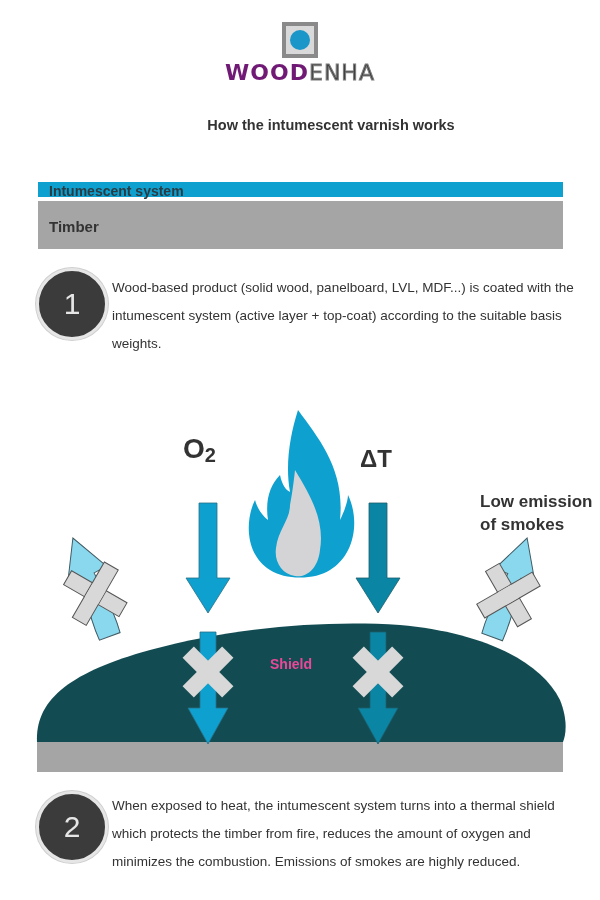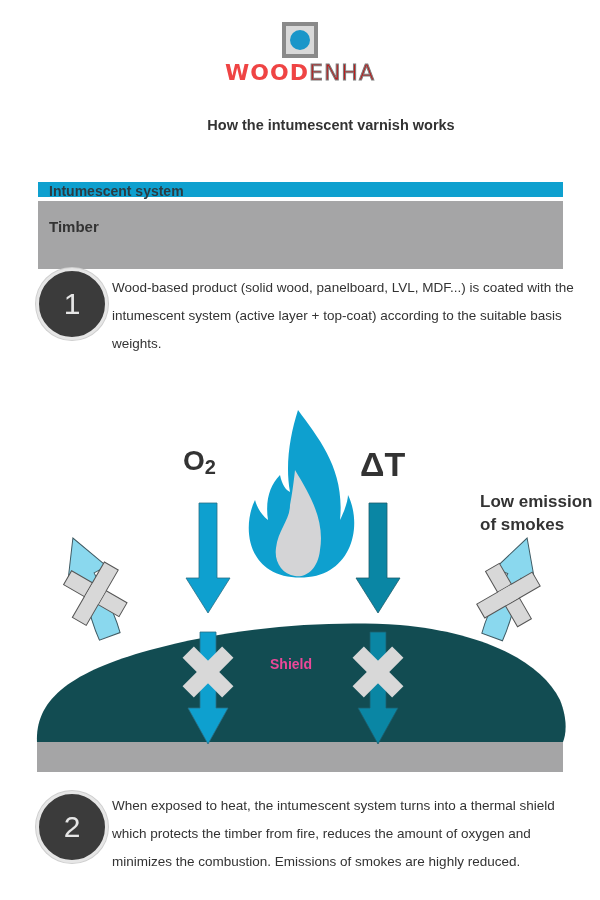--- a/index.html
+++ b/index.html
@@ -2,33 +2,33 @@
 <html><head>
 <meta charset="utf-8">
 <style>
   html, body { margin: 0; padding: 0; background: #ffffff; }
   body { width: 600px; height: 900px; position: relative; overflow: hidden; font-family: "Liberation Sans", "DejaVu Sans", sans-serif; color: #333333; }
   .abs { position: absolute; }
   .logo-box { left: 282px; top: 22px; width: 36px; height: 36px; background: #8a8a8a; }
   .logo-inner { left: 4px; top: 4px; width: 28px; height: 28px; background: #d9d9d9; position: absolute; }
   .logo-dot { left: 4px; top: 4px; width: 20px; height: 20px; border-radius: 50%; background: #1a96c9; position: absolute; }
   .logo-text { left: 200px; top: 60px; width: 200px; text-align: center; font-size: 22px; font-weight: bold; letter-spacing: 1px; font-family: "DejaVu Sans", sans-serif; }
-  .logo-wood { color: #ef4444; }
-  .logo-enha { color: #b91c1c; -webkit-text-stroke: 1px #7d7d7d; font-weight: normal; }
+  .logo-wood { color: #701a75; }
+  .logo-enha { color: #404040; -webkit-text-stroke: 1px #7d7d7d; font-weight: normal; }
   .title { left: 0; top: 117px; width: 600px; text-align: center; font-size: 14.5px; font-weight: bold; color: #333; padding-left: 31px; }
   .bar-blue { left: 38px; top: 182px; width: 525px; height: 15px; background: #0ea0cf; }
   .bar-blue span { position: absolute; left: 11px; top: 1px; font-size: 14px; font-weight: bold; color: #2c3b42; }
-  .bar-grey { left: 38px; top: 201px; width: 525px; height: 68px; background: #a5a5a6; }
+  .bar-grey { left: 38px; top: 201px; width: 525px; height: 48px; background: #a5a5a6; }
   .bar-grey span { position: absolute; left: 11px; top: 17px; font-size: 15px; font-weight: bold; color: #333; }
   .step-circle { width: 66px; height: 66px; border-radius: 50%; background: #3b3b3b; border: 3px solid #e6e6e6; box-shadow: 0 0 0 1px #cfcfcf; color: #e6e6e6; font-size: 30px; text-align: center; line-height: 66px; }
   .step-text { font-size: 13.5px; line-height: 28px; color: #333; width: 470px; }
   .label { font-weight: bold; color: #333; }
-  .o2 { left: 183px; top: 445px; font-size: 28px; }
+  .o2 { left: 183px; top: 433px; font-size: 28px; }
   .o2 sub { font-size: 20px; vertical-align: -4px; }
-  .dt { left: 360px; top: 445px; font-size: 34px; }
+  .dt { left: 360px; top: 445px; font-size: 24px; }
   .smoke-label { left: 480px; top: 490px; font-size: 17px; line-height: 23px; }
   .shield-label { left: 270px; top: 656px; font-size: 14px; font-weight: bold; color: #ec4899; }
   svg { position: absolute; left: 0; top: 0; }
 </style>
 </head>
 <body>
 
 <div class="abs logo-box">
   <div class="logo-inner">
     <div class="logo-dot"></div>

